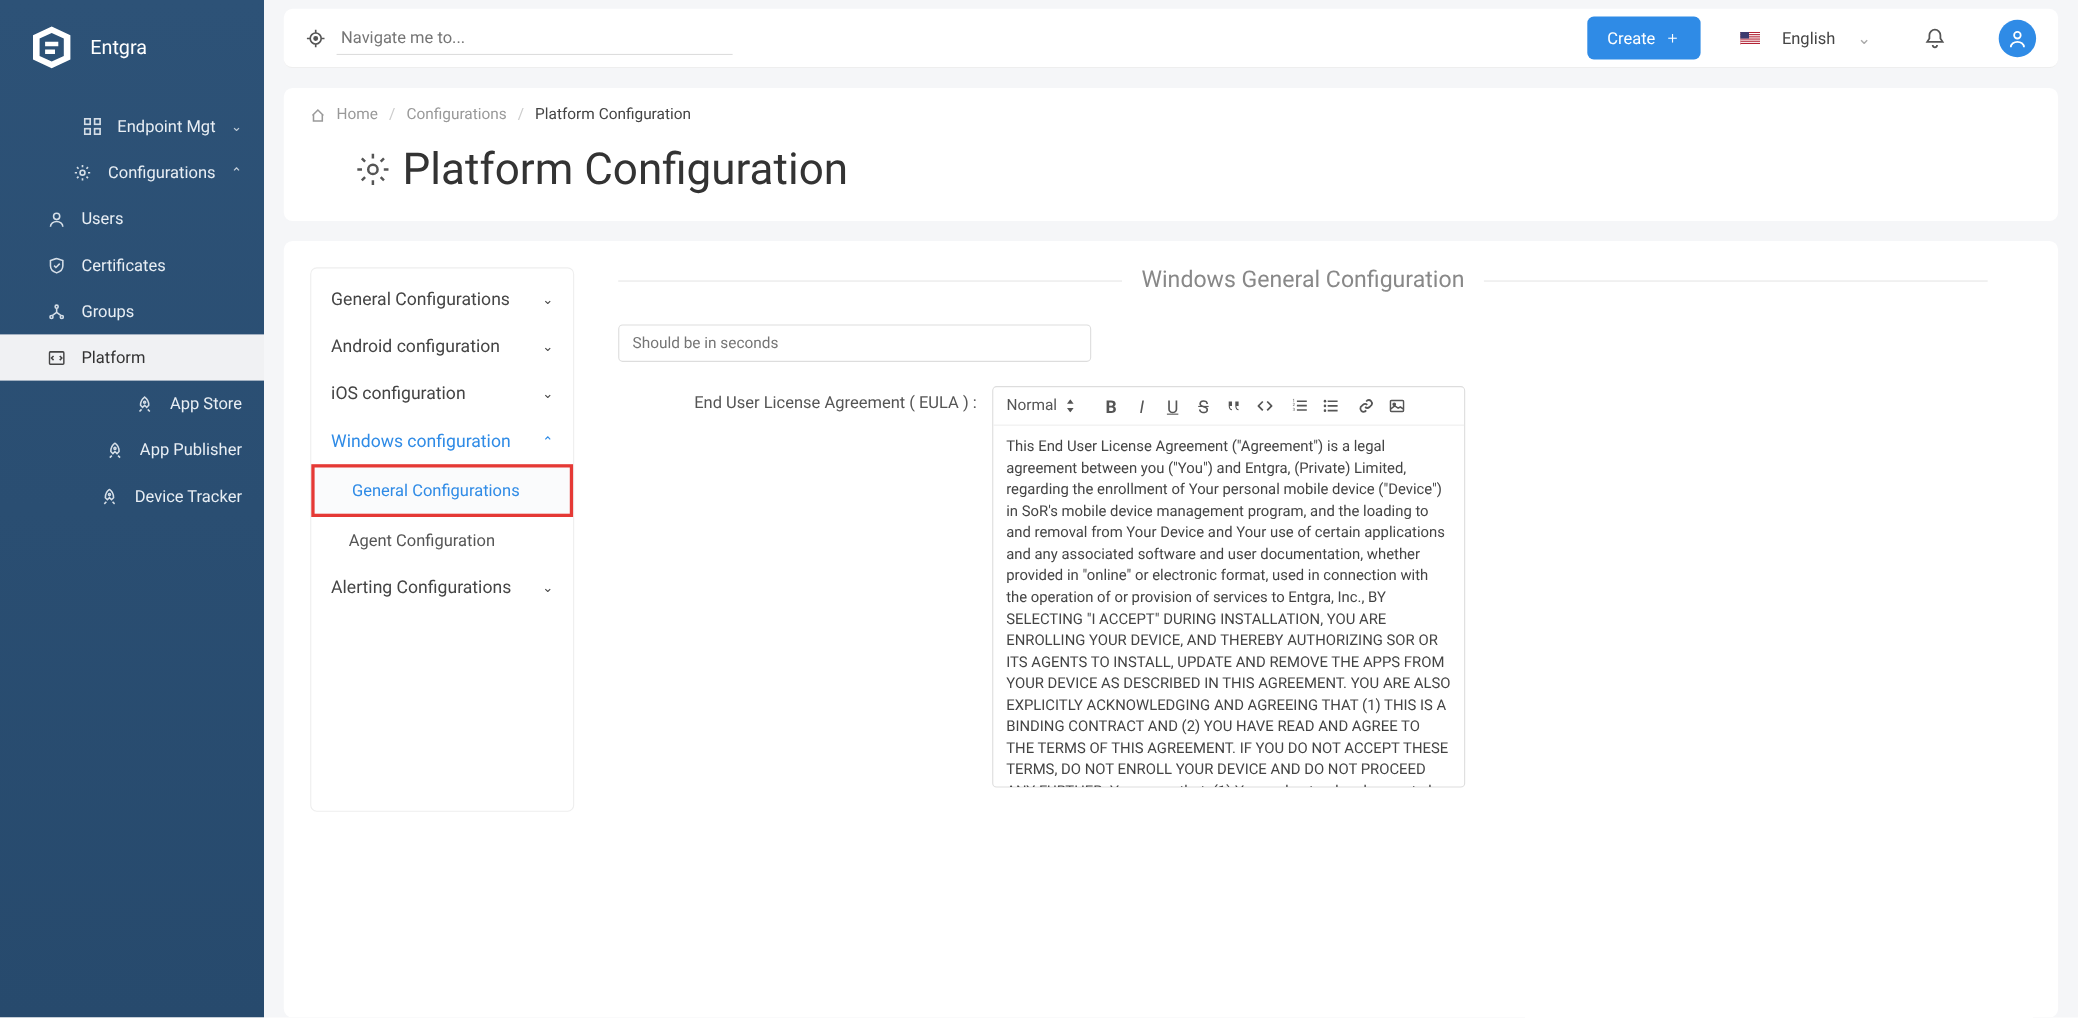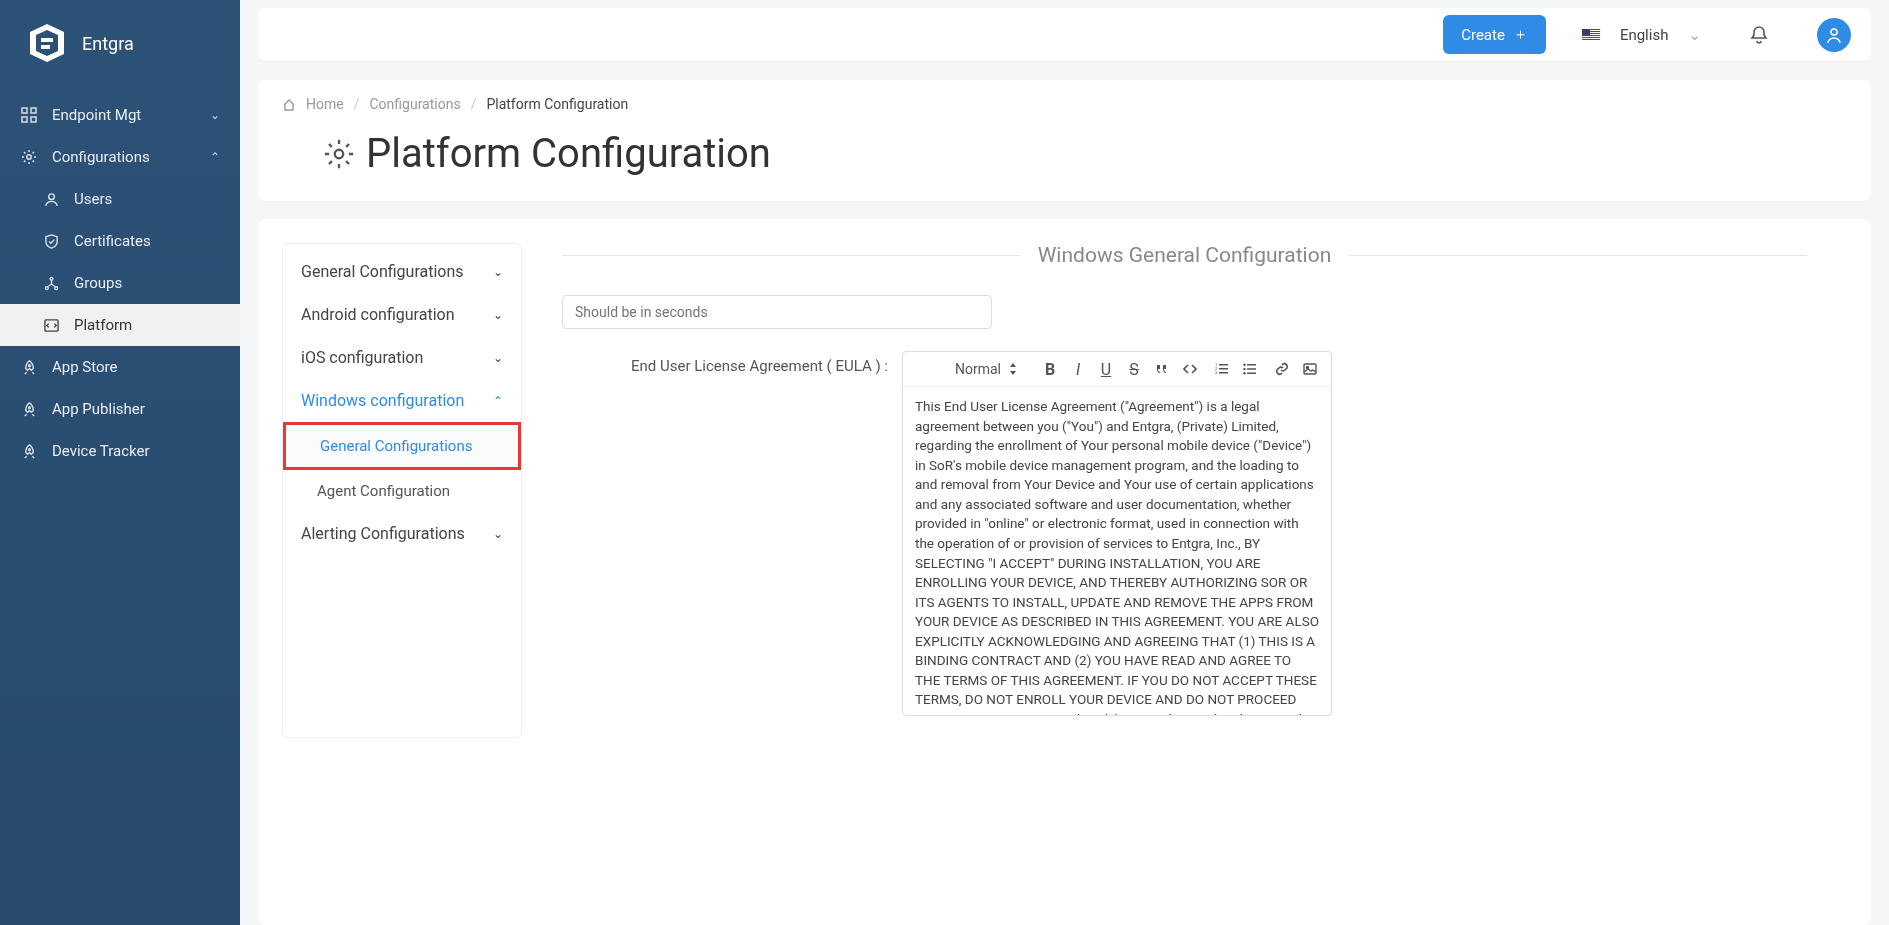--- a/index.html
+++ b/index.html
@@ -5,21 +5,21 @@
 * { margin: 0; padding: 0; box-sizing: border-box; font-family: -apple-system, BlinkMacSystemFont, 'Segoe UI', Roboto, Arial, sans-serif; }
 body { background: #f5f6f8; display: flex; height: 925px; width: 1889px; overflow: hidden; }
 
 
 .sidebar { width: 240px; background: linear-gradient(180deg, #2d5277 0%, #274a6d 100%); color: #fff; flex-shrink: 0; }
 .logo { display: flex; align-items: center; padding: 20px 24px; gap: 12px; }
 .logo-icon { width: 46px; height: 46px; }
 .logo-text { font-size: 18px; font-weight: 400; color: #fff; text-align: center; }
 .nav { padding-top: 8px; }
 .nav-item { display: flex; align-items: center; padding: 12px 20px; cursor: pointer; color: #e8eef4; font-size: 15px; gap: 14px; }
-.nav-item.top-level { justify-content: space-between; }
+.nav-item.top-level { justify-content: flex-end; }
 .nav-item.top-level .left { display: flex; align-items: center; gap: 14px; }
 .nav-item.sub { padding-left: 42px; }
 .nav-item.active { background: #f0f1f3; color: #333; }
 .nav-icon { width: 18px; height: 18px; display: inline-flex; align-items: center; justify-content: center; opacity: 0.9; }
 .chevron { font-size: 12px; opacity: 0.8; }
 
 
 .main { flex: 1; display: flex; flex-direction: column; overflow: hidden; }
 .topbar { background: #fff; margin: 8px 18px 0 18px; border-radius: 8px; height: 54px; display: flex; align-items: center; padding: 0 20px; gap: 20px; border-bottom: 1px solid #eee; }
 .nav-search { display: flex; align-items: center; gap: 10px; flex: 0 0 auto; }
@@ -56,21 +56,21 @@
 .section-title { padding: 0 18px; color: #888; font-size: 21px; }
 .form-row { display: flex; align-items: flex-start; margin-bottom: 22px; }
 .form-label { width: 340px; text-align: right; padding-right: 14px; color: #555; font-size: 15px; padding-top: 6px; }
 .form-label .req { color: #e74c3c; margin-right: 4px; }
 .form-input { flex: 1; }
 .form-input input[type=text] { width: 100%; max-width: 430px; padding: 8px 12px; border: 1px solid #ddd; border-radius: 4px; font-size: 14px; }
 .help-icon { display: inline-flex; align-items: center; justify-content: center; width: 16px; height: 16px; border: 1px solid #aaa; border-radius: 50%; font-size: 10px; color: #777; margin-left: 2px; }
 
 
 .editor { border: 1px solid #ddd; border-radius: 4px; max-width: 430px; position: relative; }
-.editor-toolbar { display: flex; align-items: center; gap: 14px; padding: 8px 12px; border-bottom: 1px solid #eee; flex-wrap: wrap; justify-content: flex-end; }
+.editor-toolbar { display: flex; align-items: center; gap: 14px; padding: 8px 12px; border-bottom: 1px solid #eee; flex-wrap: wrap; }
 .editor-toolbar .group { display: flex; gap: 10px; align-items: center; }
 .editor-format { display: flex; align-items: center; gap: 8px; padding-right: 10px; font-size: 14px; color: #555; cursor: pointer; }
 .tool-btn { cursor: pointer; color: #555; width: 18px; height: 18px; display: inline-flex; align-items: center; justify-content: center; }
 .editor-body { padding: 10px 12px; height: 328px; overflow-y: scroll; font-size: 13.5px; line-height: 1.45; color: #444; }
 .editor-body::-webkit-scrollbar { width: 10px; }
 .editor-body::-webkit-scrollbar-thumb { background: #ccc; border-radius: 4px; }
 .editor-body::-webkit-scrollbar-track { background: #f4f4f4; }
 
 svg { display: block; }
 </style>
@@ -185,20 +185,30 @@
             </svg>
           </span>
         <span>Device Tracker</span>
       </span>
     </div>
   </nav>
 </aside>
 
 <main class="main">
   <div class="topbar">
+    <div class="nav-search">
+      <span>
+          <svg width="18" height="18" viewBox="0 0 18 18" fill="none" stroke="#555" stroke-width="1.5">
+            <circle cx="9" cy="9" r="5"></circle>
+            <circle cx="9" cy="9" r="1.5" fill="#555"></circle>
+            <path d="M9 1v3M9 14v3M1 9h3M14 9h3"></path>
+          </svg>
+        </span>
+      <input type="text" placeholder="Navigate me to..." style="">
+    </div>
     <div class="topbar-spacer"></div>
     <button class="create-btn">
       <span>Create</span>
       <span>＋</span>
     </button>
     <div class="lang">
       <span>
           <svg width="18" height="12" viewBox="0 0 18 12">
             <rect width="18" height="12" fill="#b22234"></rect>
             <rect y="1" width="18" height="1" fill="#fff"></rect>

